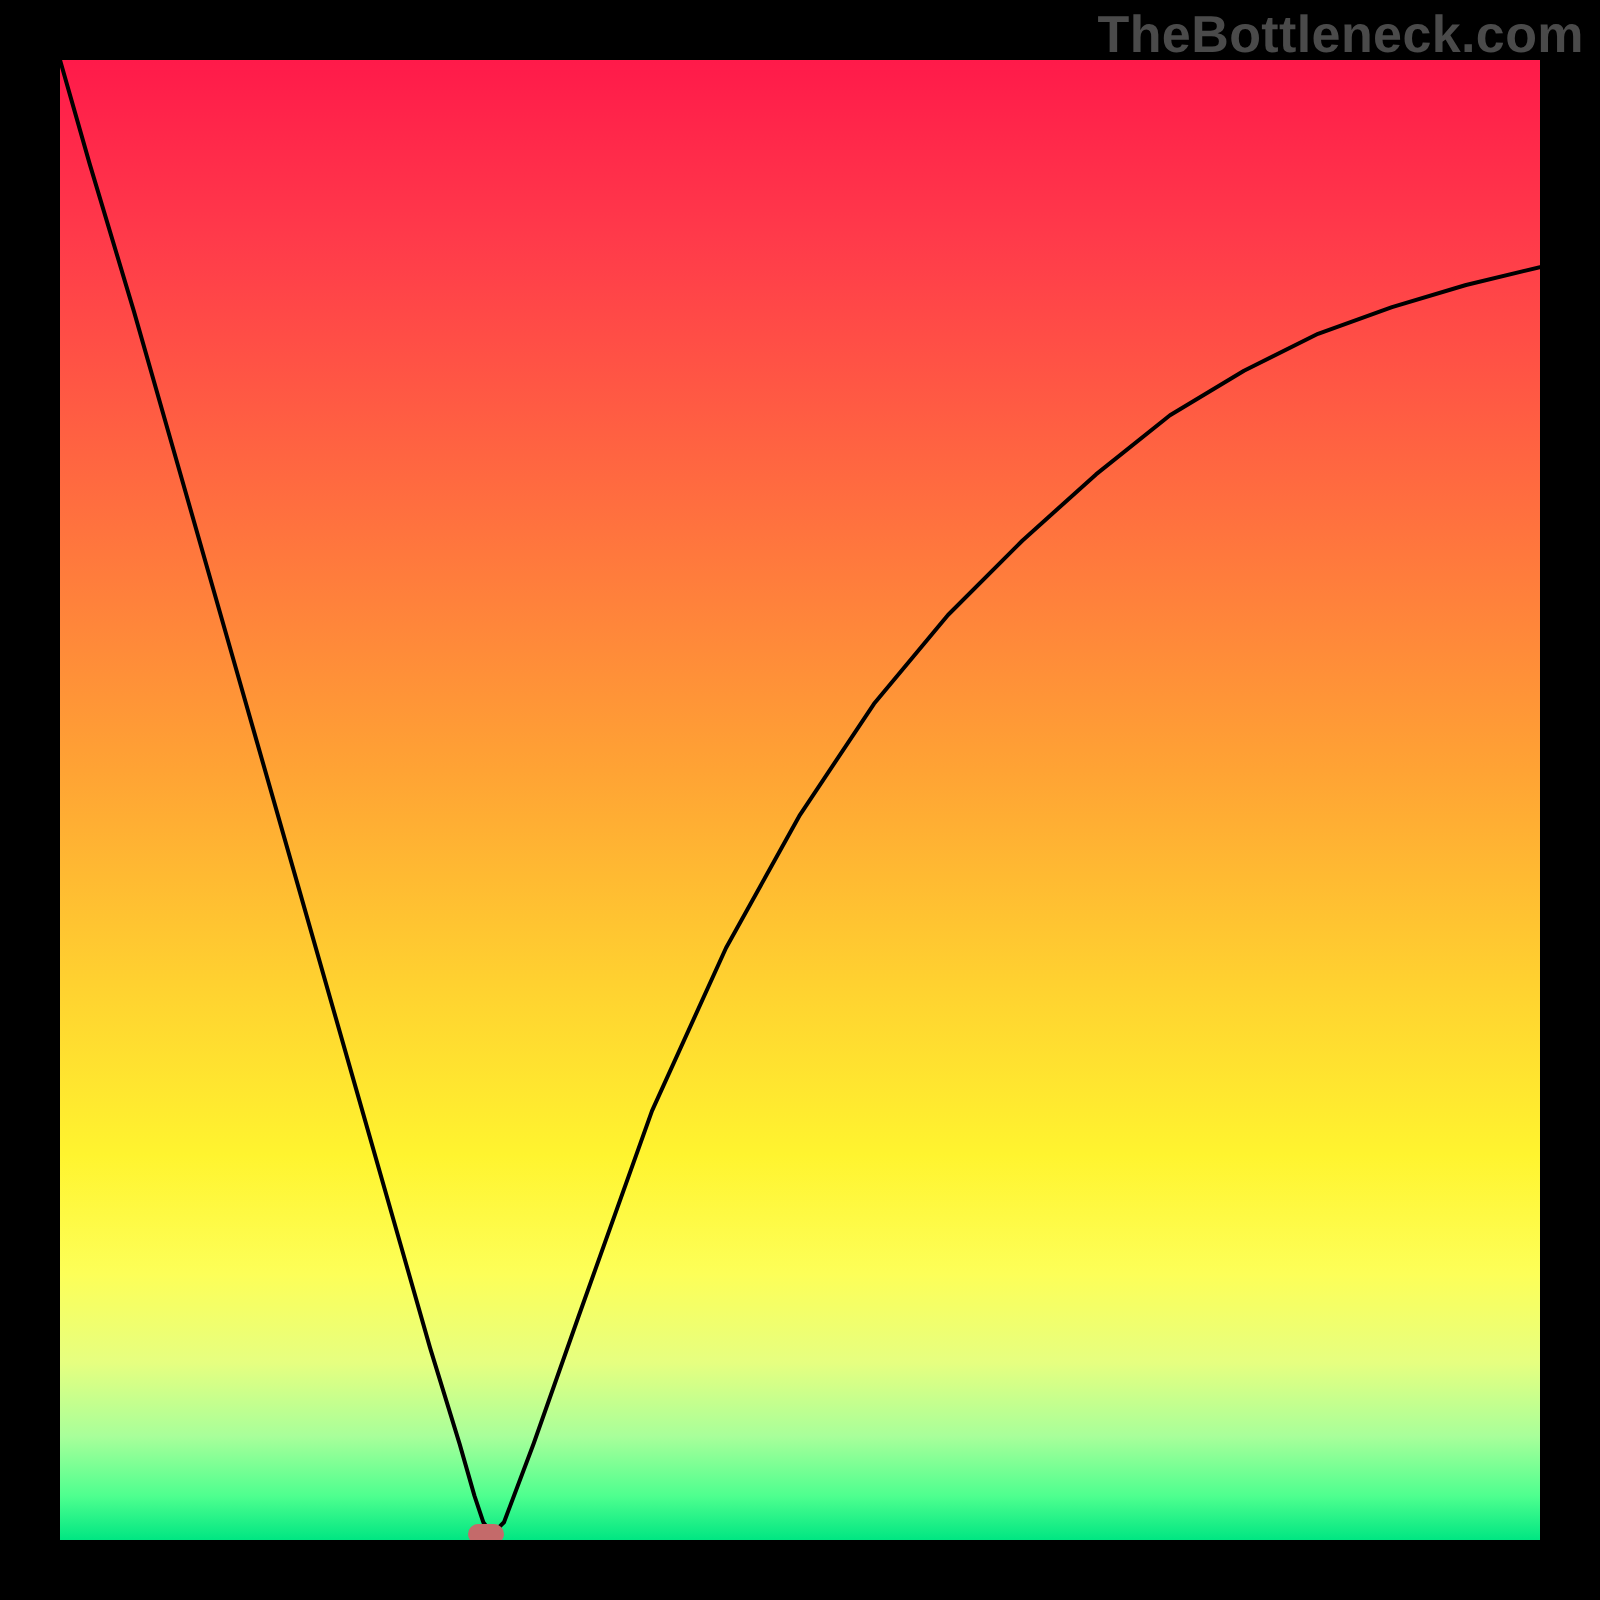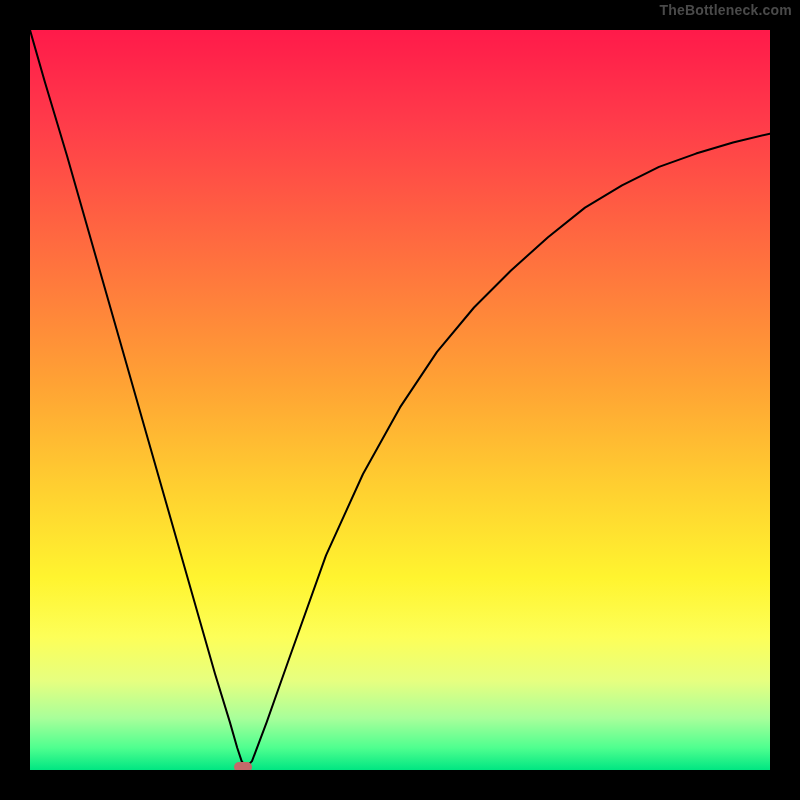--- a/index.html
+++ b/index.html
@@ -27,21 +27,21 @@
   }
   .grad {
     position: absolute;
     left: 0; top: 0; width: 100%; height: 100%;
   }
   .watermark {
     position: absolute;
     top: 2px;
     right: 8px;
     color: #4a4a4a;
-    font-size: 14px;
+    font-size: 26px;
     font-weight: 600;
     letter-spacing: 0.2px;
     user-select: none;
   }
   svg.curve {
     position: absolute;
     left: 0; top: 0;
     width: 100%; height: 100%;
   }
   .dot {

